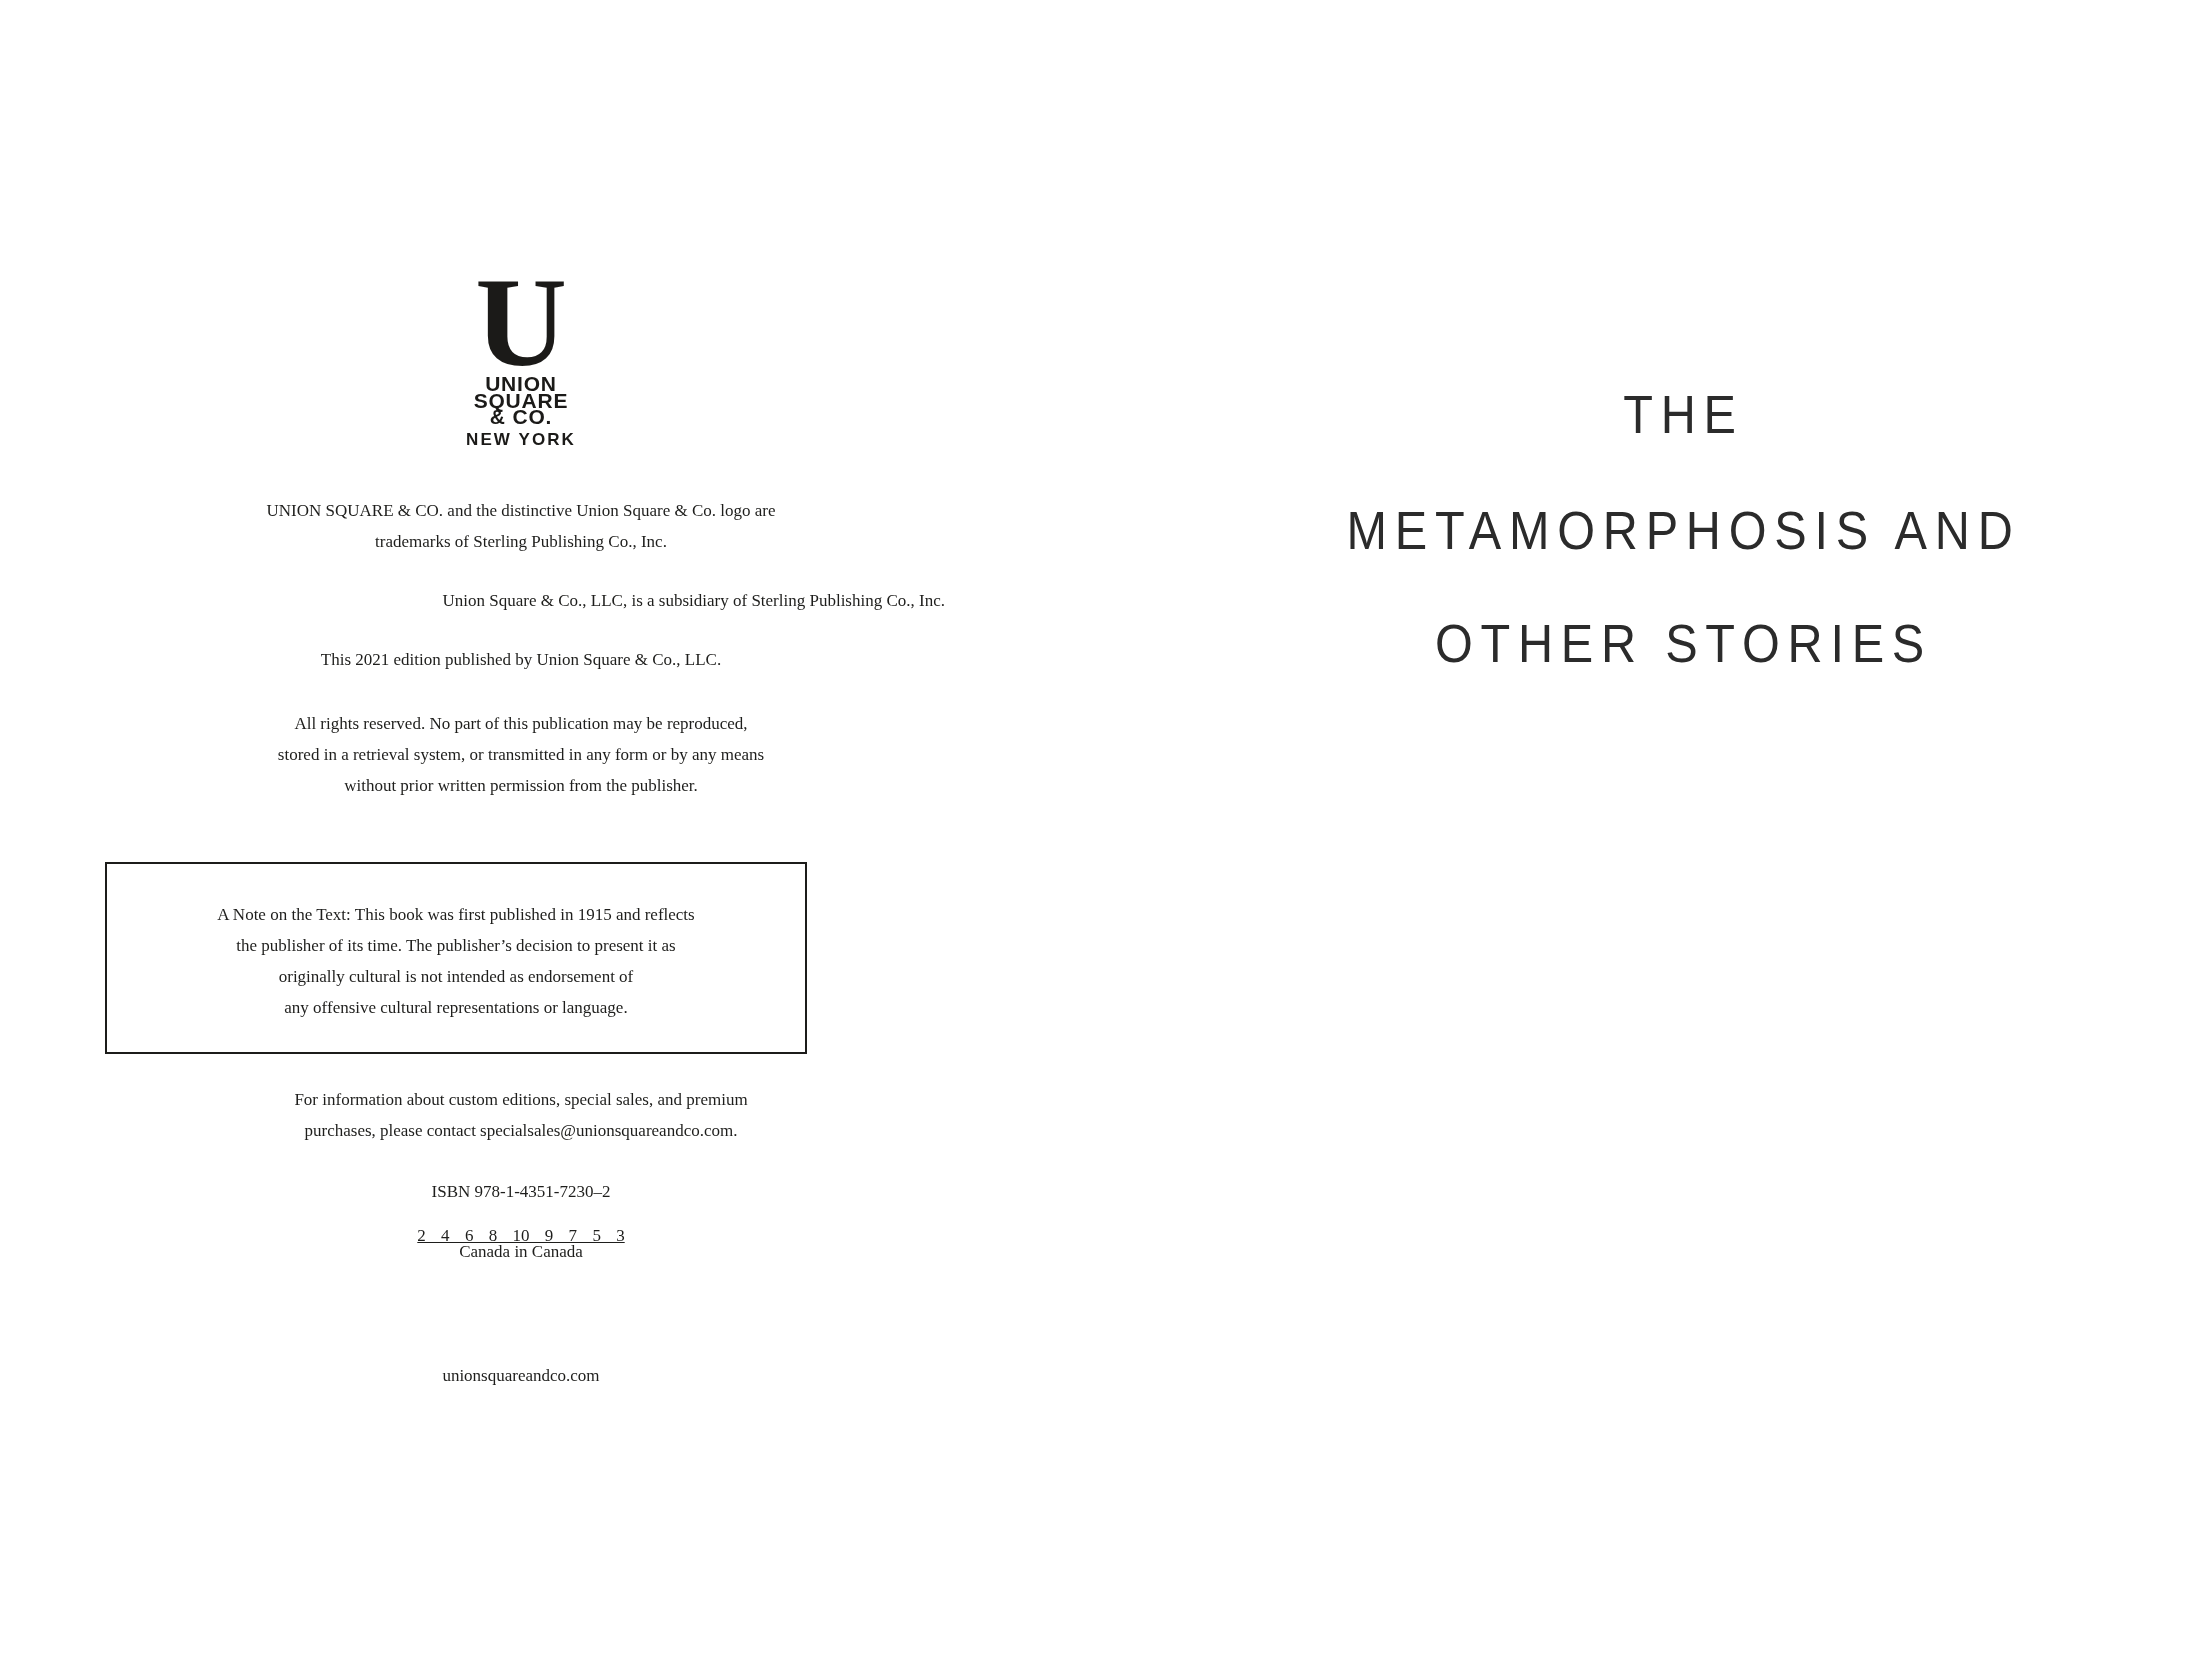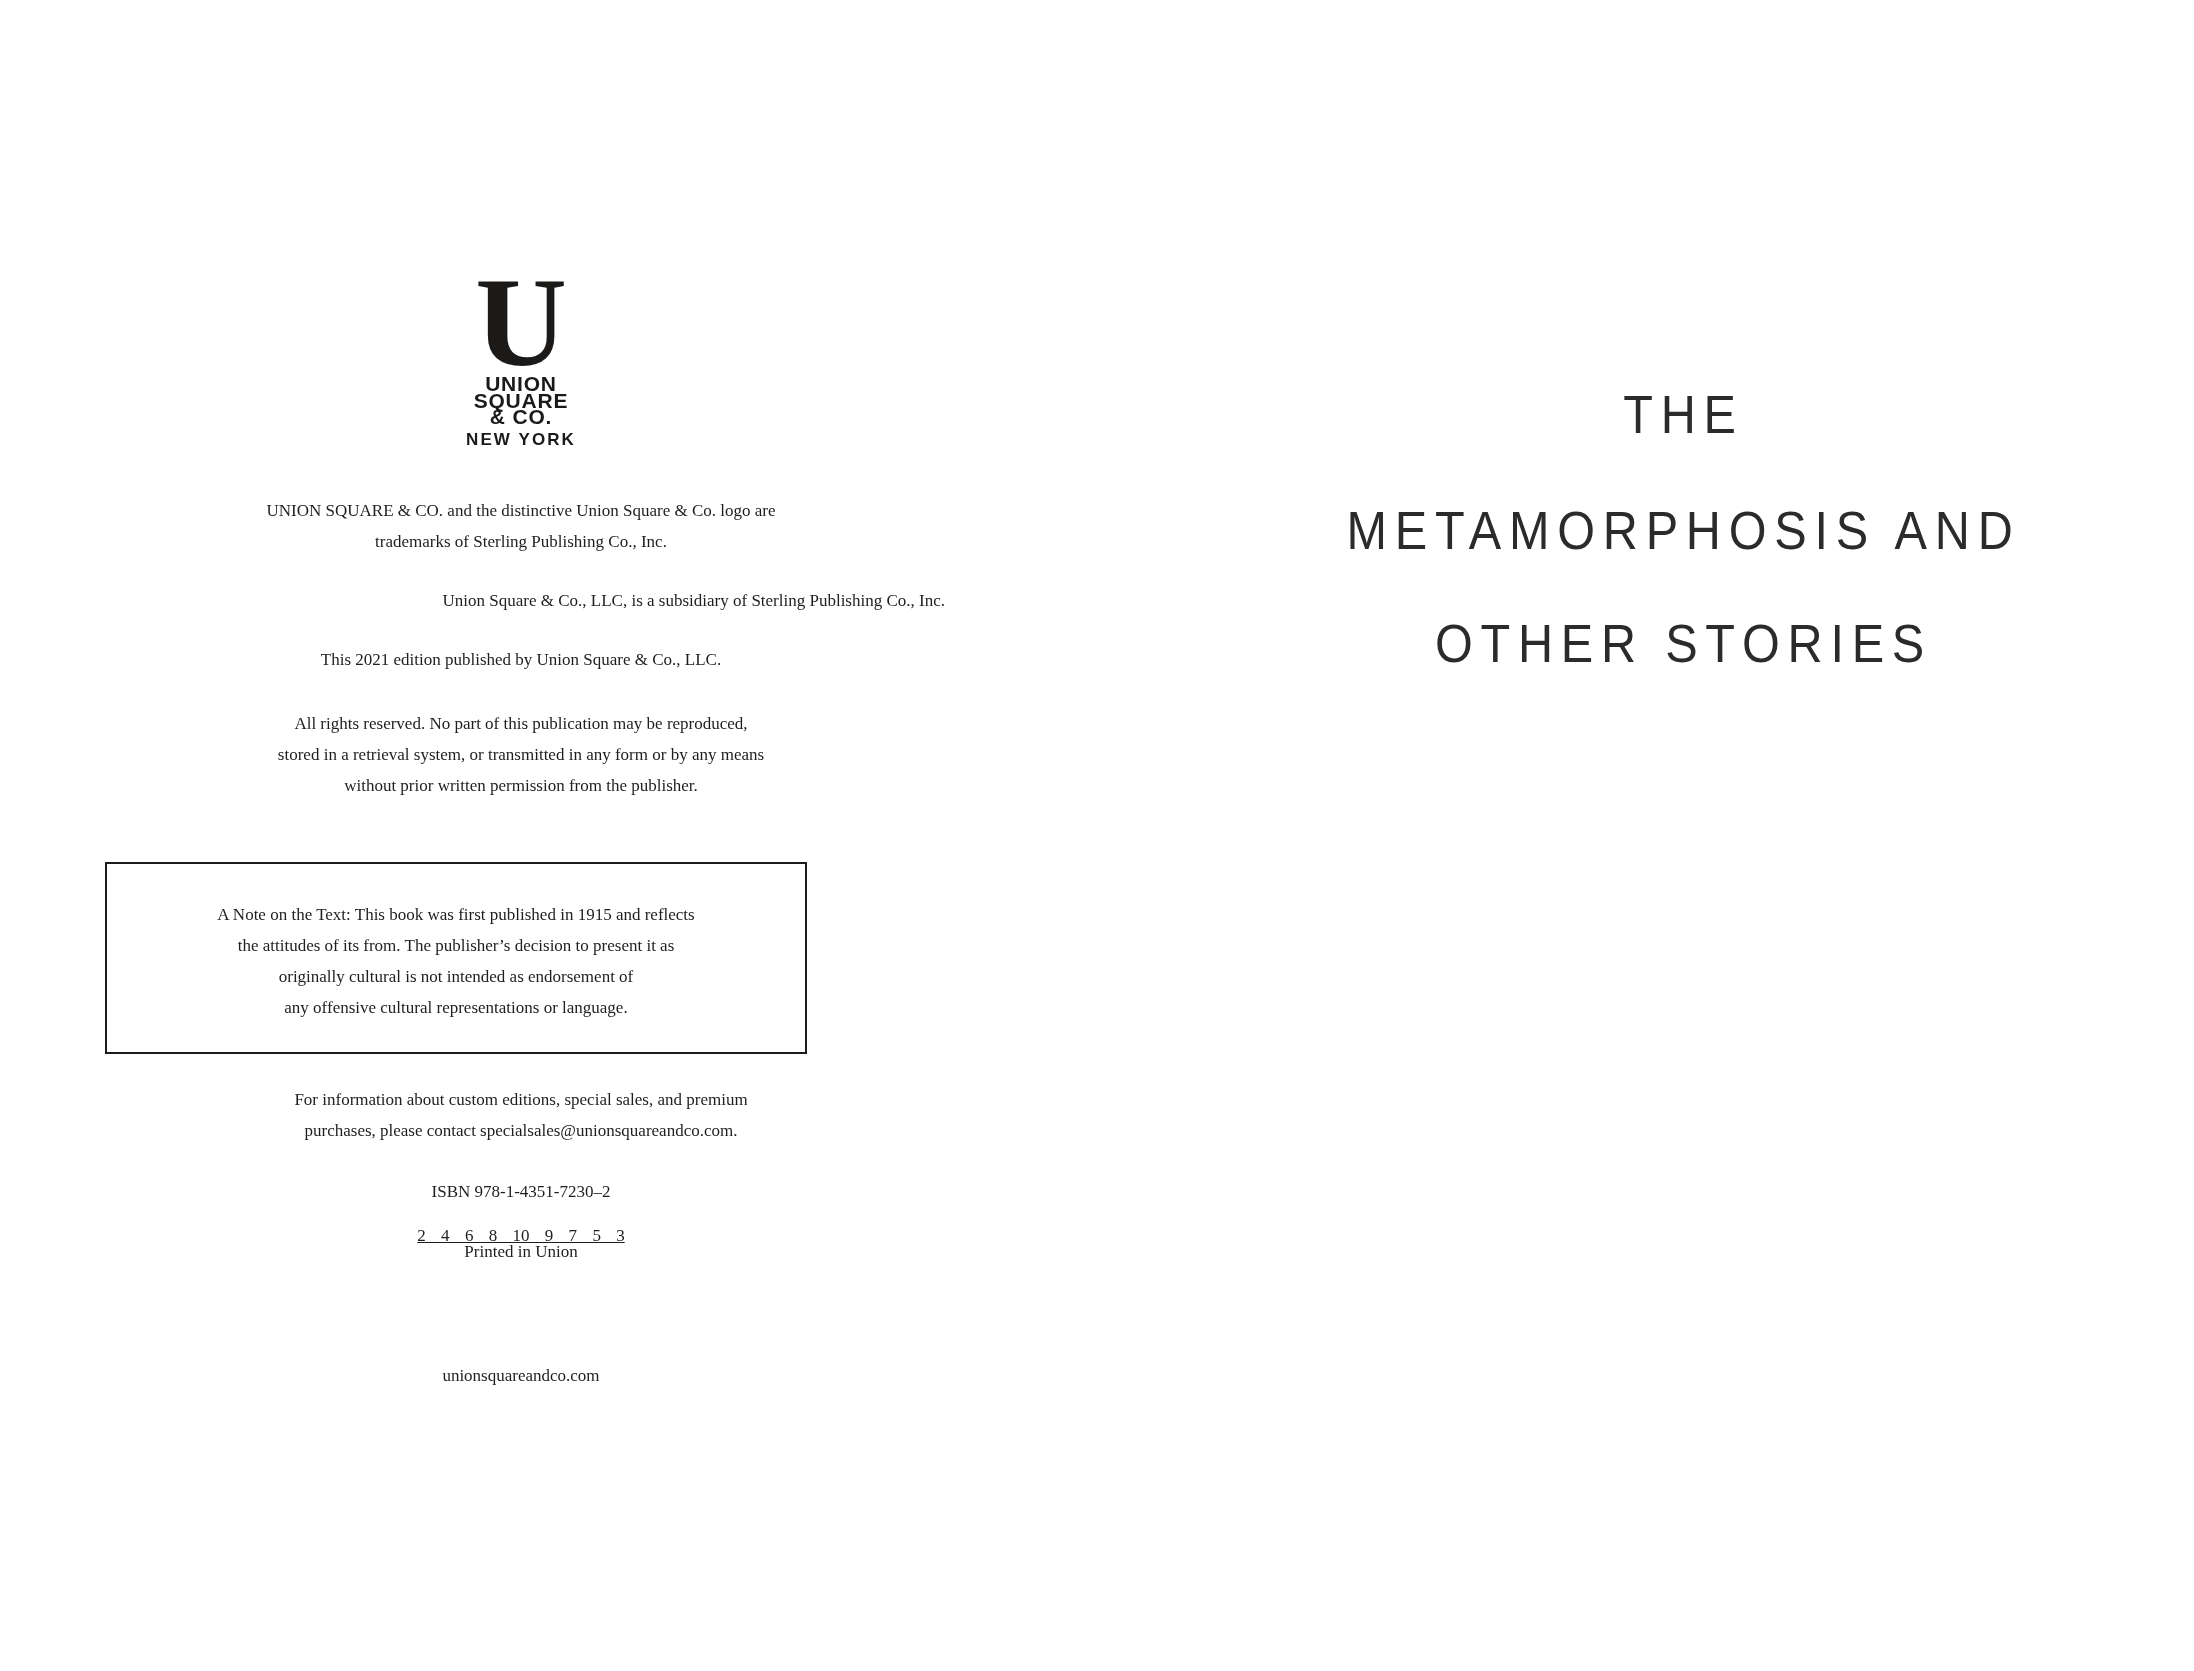--- a/index.html
+++ b/index.html
@@ -115,33 +115,33 @@
     <div class="abs col body-text p3">This 2021 edition published by Union Square &amp; Co., LLC.</div>
 
     <div class="abs col body-text p4">
       <div>All rights reserved. No part of this publication may be reproduced,</div>
       <div>stored in a retrieval system, or transmitted in any form or by any means</div>
       <div>without prior written permission from the publisher.</div>
     </div>
 
     <div class="abs body-text note-box">
       <div>A Note on the Text: This book was first published in 1915 and reflects</div>
-      <div>the attitudes of its from. The publisher’s decision to present it as</div>
+      <div>the publisher of its time. The publisher’s decision to present it as</div>
       <div>originally cultural is not intended as endorsement of</div>
       <div>any offensive cultural representations or language.</div>
     </div>
 
     <div class="abs col body-text p5">
       <div>For information about custom editions, special sales, and premium</div>
       <div>purchases, please contact specialsales@unionsquareandco.com.</div>
     </div>
 
     <div class="abs col body-text isbn">ISBN 978-1-4351-7230–2</div>
 
-    <div class="abs col body-text printed">Printed in Union</div>
+    <div class="abs col body-text printed">Canada in Canada</div>
 
     <div class="abs col body-text print-run">2  4  6  8  10  9  7  5  3</div>
 
     <div class="abs col body-text website">unionsquareandco.com</div>
 
   </section>
 
   <section>
     <h1 style="font-weight:normal;">
       <div class="abs title-line t1">THE</div>

